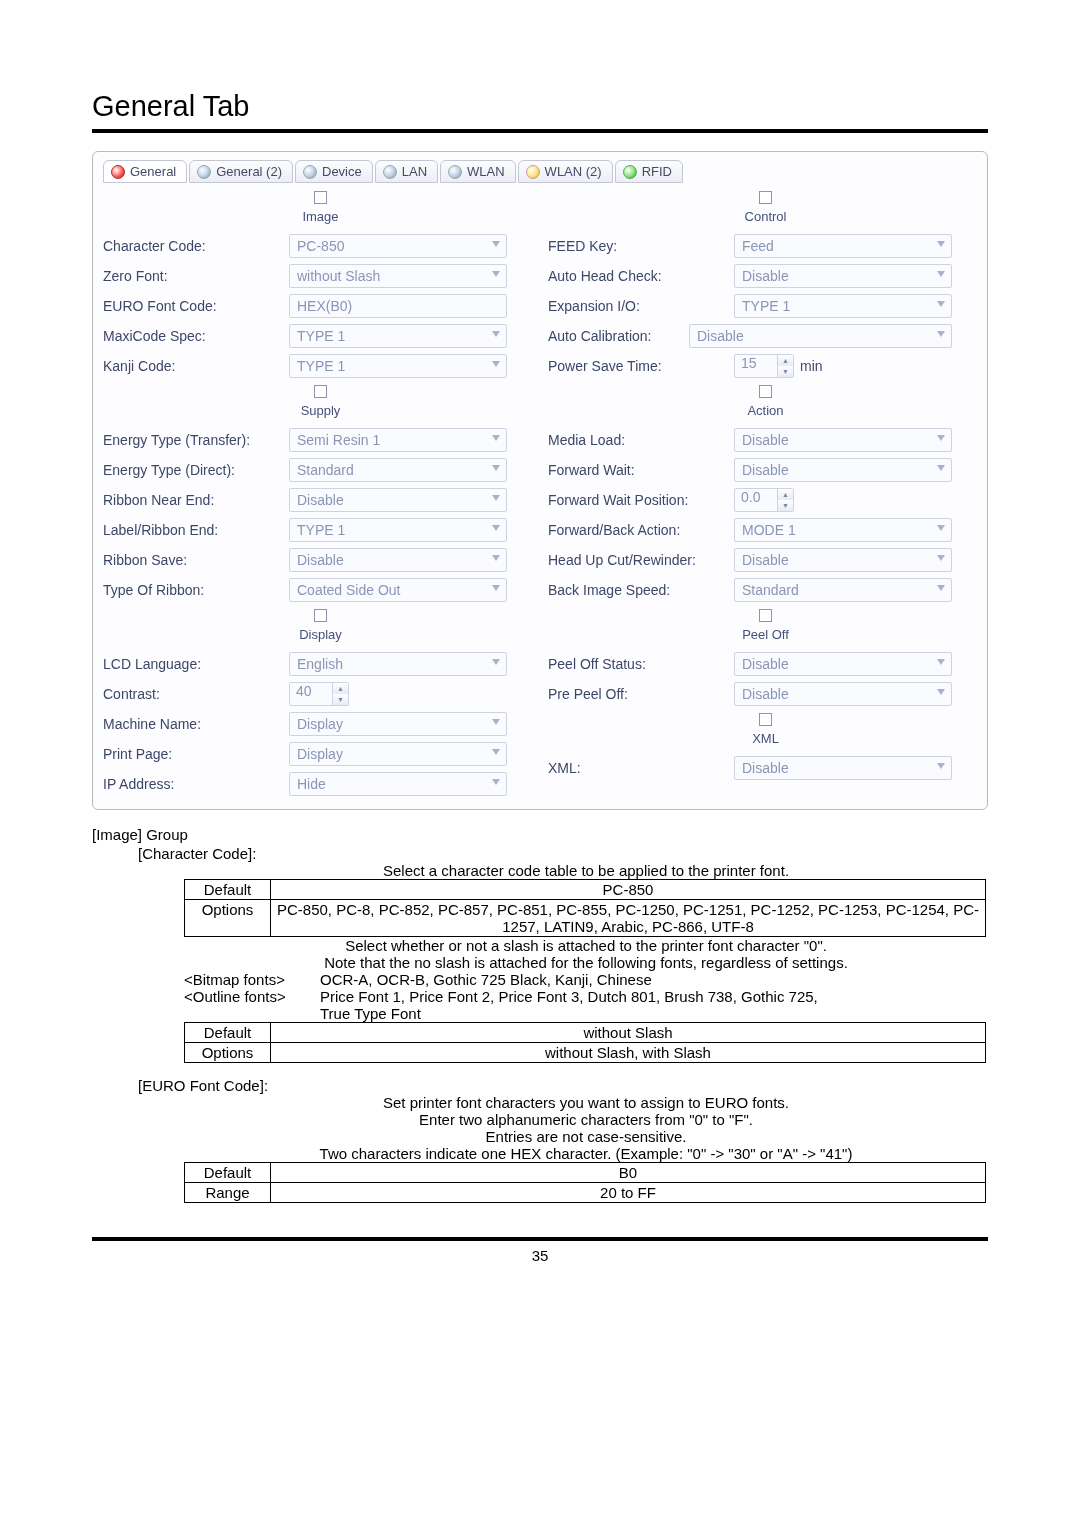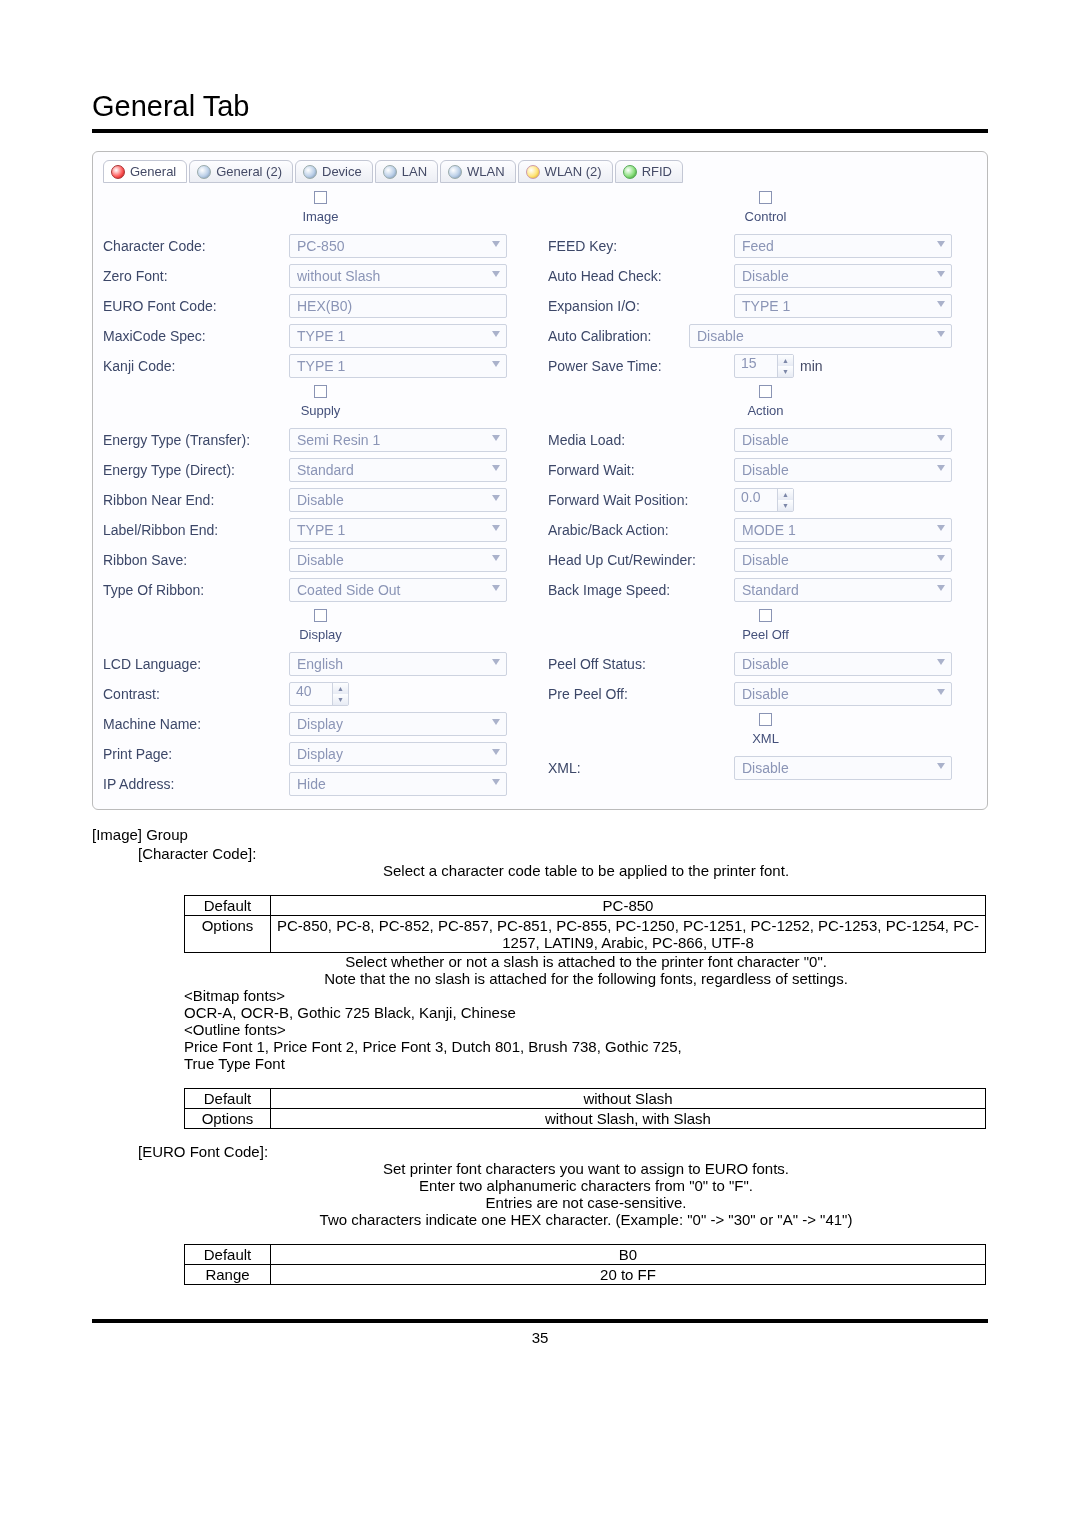--- a/index.html
+++ b/index.html
@@ -24,24 +24,24 @@
   .label { flex: 0 0 180px; color: #3c4768; }
   .combo { display: flex; align-items: center; justify-content: space-between; border: 1px solid #cdd3e0; background: #fafbfe; padding: 2px 20px 2px 7px; border-radius: 2px; color: #8b95b6; height: 24px; width: 218px; position: relative; }
   .combo .caret { position: absolute; right: 6px; top: 6px; width: 0; height: 0; border-left: 4px solid transparent; border-right: 4px solid transparent; border-top: 6px solid #aab2cb; }
   .spin { display: inline-flex; align-items: flex-start; border: 1px solid #cdd3e0; border-radius: 2px; height: 24px; background: #fafbfe; }
   .spin .val { width: 42px; text-align: left; padding: 0 6px; color: #8b95b6; }
   .spin .btns { display: flex; flex-direction: column; border-left: 1px solid #cdd3e0; }
   .spin .btns span { width: 15px; height: 11px; display: flex; align-items: center; justify-content: center; font-size: 7px; color: #7c87a8; background: linear-gradient(#fdfeff,#e7ebf4); }
   .sec-heading { font-size: 15px; margin: 16px 0 2px 0; }
   .indent1 { margin-left: 46px; }
   .indent2 { margin-left: 92px; text-align: center; }
-  table.desc { border-collapse: collapse; width: 802px; margin-top: 16px; }
+  table.desc { border-collapse: collapse; width: 802px; margin-top: 0; }
   table.desc td { border: 1px solid #000; padding: 1px 6px; vertical-align: top; font-size: 15px; }
   table.desc td:first-child { width: 86px; }
-  .fonts-row { display: flex; margin-left: 92px; flex-direction: column; }
+  .fonts-row { display: flex; margin-left: 92px; }
   .fonts-row .fl { width: 136px; }
   .footer-rule { border: none; border-top: 4px solid #000; margin: 34px 0 6px 0; }
   .page-num { text-align: center; font-size: 15px; }
 </style>
 </head>
 <body>
 
 <div class="page">
   <h1>General Tab</h1>
   <hr class="title-rule">
@@ -278,21 +278,21 @@
             <div class="label">Forward Wait Position:</div>
             <div class="spin">
               <span class="val">0.0</span>
               <span class="btns">
                 <span>▲</span>
                 <span>▼</span>
               </span>
             </div>
           </div>
         <div class="row">
-            <div class="label">Arabic/Back Action:</div>
+            <div class="label">Forward/Back Action:</div>
             <div class="combo">
               <span>MODE 1</span>
               <span class="caret"></span>
             </div>
           </div>
         <div class="row">
             <div class="label">Head Up Cut/Rewinder:</div>
             <div class="combo">
               <span>Disable</span>
               <span class="caret"></span>

